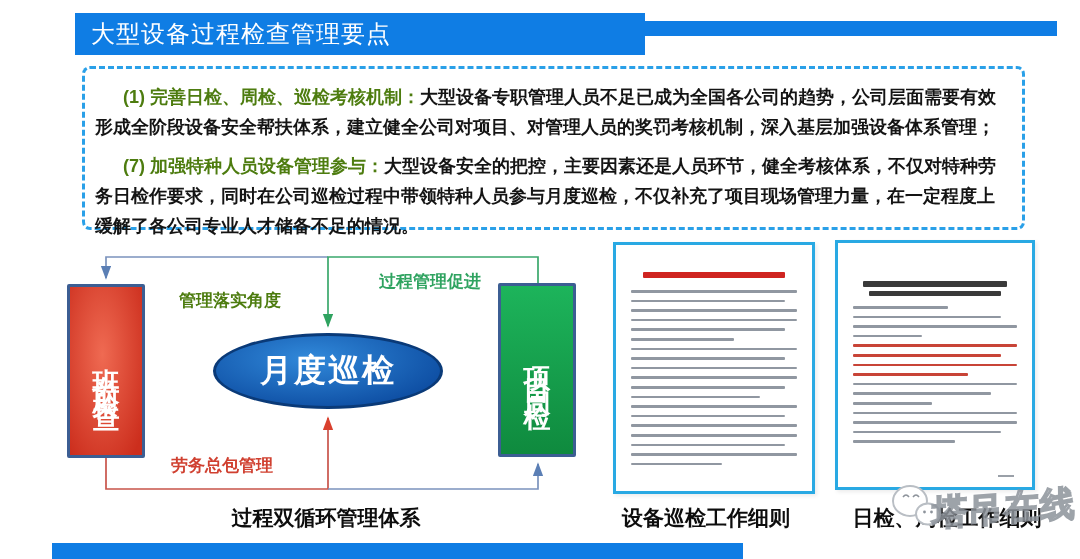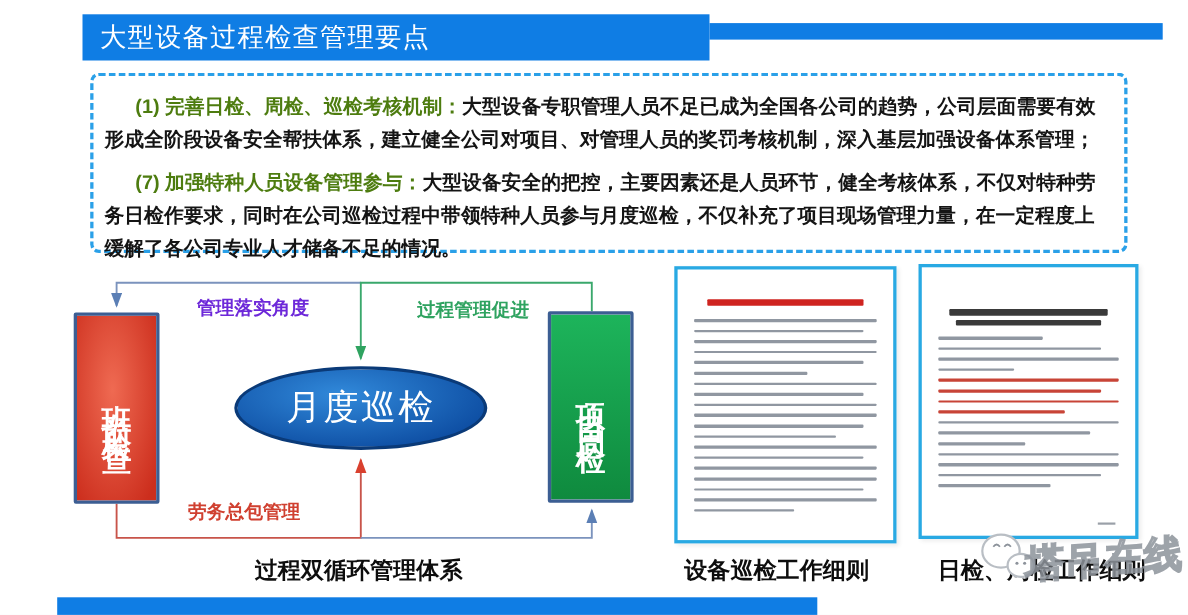--- a/index.html
+++ b/index.html
@@ -39,24 +39,24 @@
     writing-mode:vertical-lr;text-orientation:upright;letter-spacing:12px;
     border-radius:2px;
   }
   .vbox.red{left:12px;top:34px;background:radial-gradient(ellipse at 45% 40%,#ef6a52,#cc2e1d 90%);}
   .vbox.green{left:443px;top:33px;background:linear-gradient(180deg,#1db45b,#0f8a3e);}
   .ellipse{
     position:absolute;left:158px;top:83px;width:230px;height:76px;border-radius:50%;
     background:radial-gradient(ellipse at 42% 32%,#3189da,#0c4ba0 82%);
     border:3px solid #0a3a78;box-sizing:border-box;
     display:flex;align-items:center;justify-content:center;
-    color:#fff;font-weight:normal;font-size:32px;letter-spacing:2px;
+    color:#fff;font-weight:bold;font-size:32px;letter-spacing:2px;
   }
   .dlabel{position:absolute;width:120px;text-align:center;font-size:17px;font-weight:bold;}
-  .dl-tl{left:115px;top:18px;color:#6d28d9;}
+  .dl-tl{left:115px;top:39px;color:#4d7c0f;}
   .dl-tr{left:315px;top:20px;color:#2fa360;}
   .dl-bl{left:107px;top:204px;color:#d04030;}
   .dl-br{left:302px;top:204px;color:#3f689e;}
   
   .caption{position:absolute;top:504px;font-size:21px;font-weight:bold;color:#0d0d0d;text-align:center;}
   .cap1{left:196px;width:260px;}
   .cap2{left:586px;width:240px;}
   .cap3{left:832px;width:230px;}
   
   .doc{

